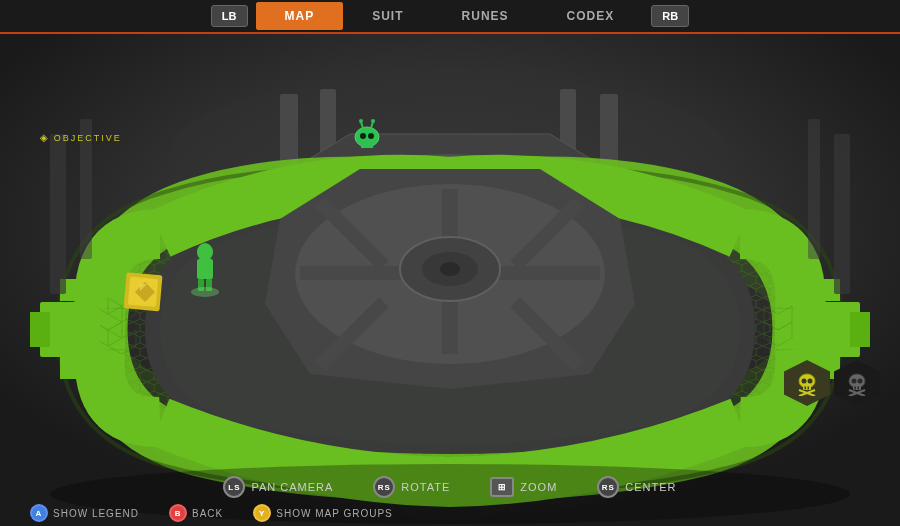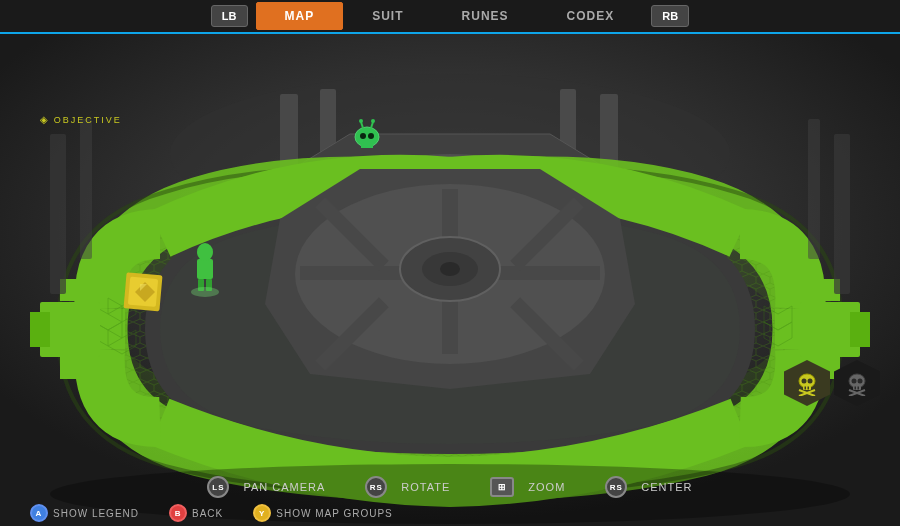--- a/index.html
+++ b/index.html
@@ -18,21 +18,21 @@
       top: 0;
       left: 0;
       width: 100%;
       height: 34px;
       background: #1a1a1a;
       display: flex;
       align-items: center;
       justify-content: center;
       gap: 0;
       z-index: 100;
-      border-bottom: 2px solid #0ea5e9;
+      border-bottom: 2px solid #c2410c;
     }
     .nav-tab {
       padding: 6px 28px;
       font-size: 12px;
       font-weight: bold;
       letter-spacing: 1px;
       color: #aaa;
       background: transparent;
       border: none;
       cursor: pointer;
@@ -83,20 +83,21 @@
     }
     .objective-label {
       font-size: 9px;
       color: #c8c820;
       letter-spacing: 2px;
       text-transform: uppercase;
       margin-bottom: 4px;
       display: flex;
       align-items: center;
       gap: 4px;
+      margin-top: 18px;
     }
     .objective-label::before {
       content: '◈';
       color: #c8c820;
       font-size: 10px;
     }
     .objective-text {
       font-size: 16px;
       font-weight: bold;
       color: #fff;
@@ -122,21 +123,21 @@
       left: 0;
       width: 100%;
       display: flex;
       justify-content: center;
       gap: 40px;
       z-index: 50;
     }
     .control-item {
       display: flex;
       align-items: center;
-      gap: 14px;
+      gap: 6px;
       color: #ccc;
       font-size: 11px;
       letter-spacing: 1px;
       text-transform: uppercase;
       text-align: right;
     }
     .control-btn {
       width: 22px;
       height: 22px;
       border-radius: 50%;

